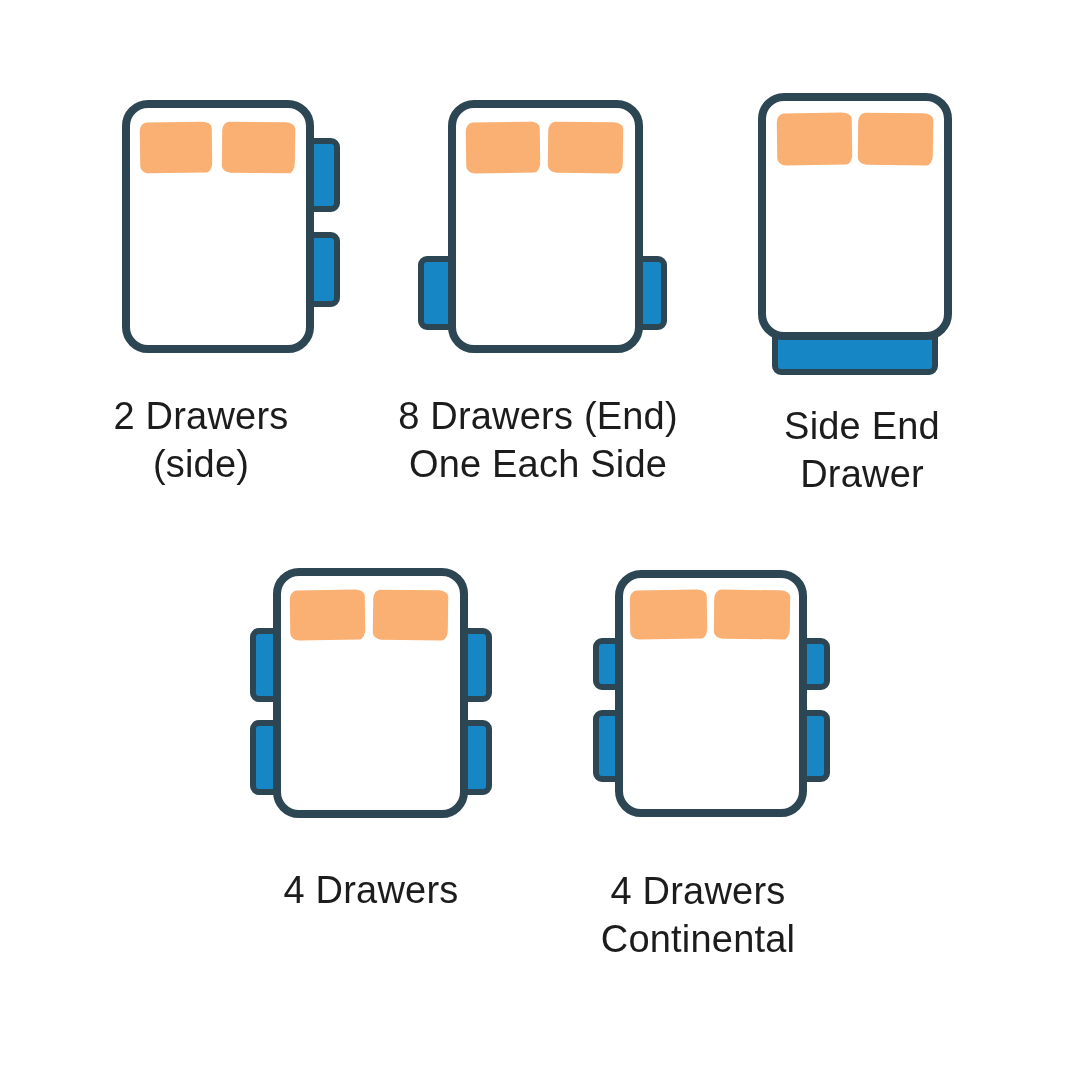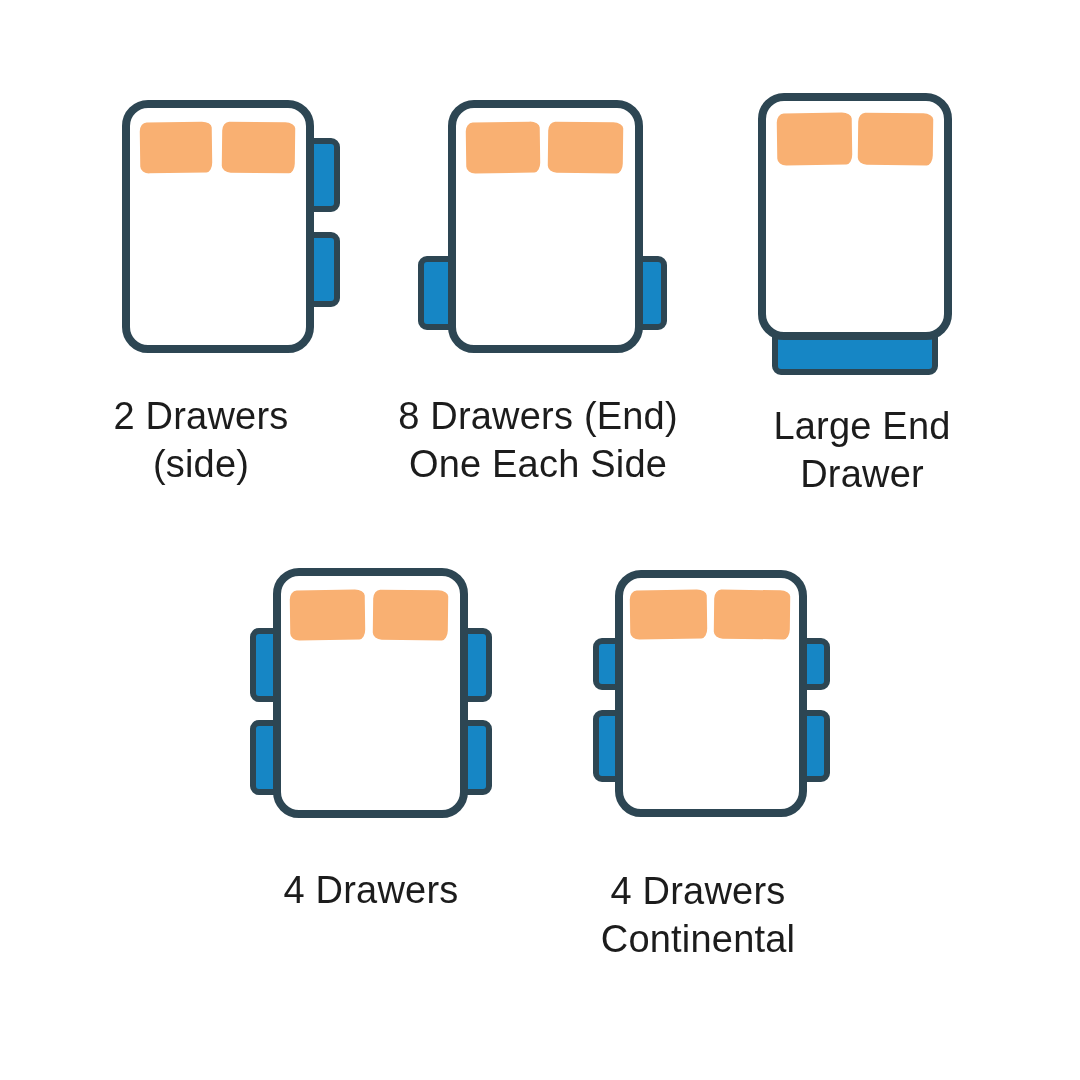--- a/index.html
+++ b/index.html
@@ -94,21 +94,21 @@
       <div class="shape pillow pillow-l" style="left: 630px; top: 590px; width: 77px; height: 49px;"></div>
       <div class="shape pillow pillow-r" style="left: 714px; top: 590px; width: 76px; height: 49px;"></div>
     </div>
 
   <div class="caption" style="left:201px; top:392px;">2 Drawers
 (side)</div>
 
   <div class="caption" style="left:538px; top:392px;">8 Drawers (End)
 One Each Side</div>
 
-  <div class="caption" style="left:862px; top:402px;">Large End
+  <div class="caption" style="left:862px; top:402px;">Side End
 Drawer</div>
 
   <div class="caption" style="left:371px; top:866px;">4 Drawers</div>
 
   <div class="caption" style="left:698px; top:867px;">4 Drawers
 Continental</div>
 
 </div>
 
 </body></html>

